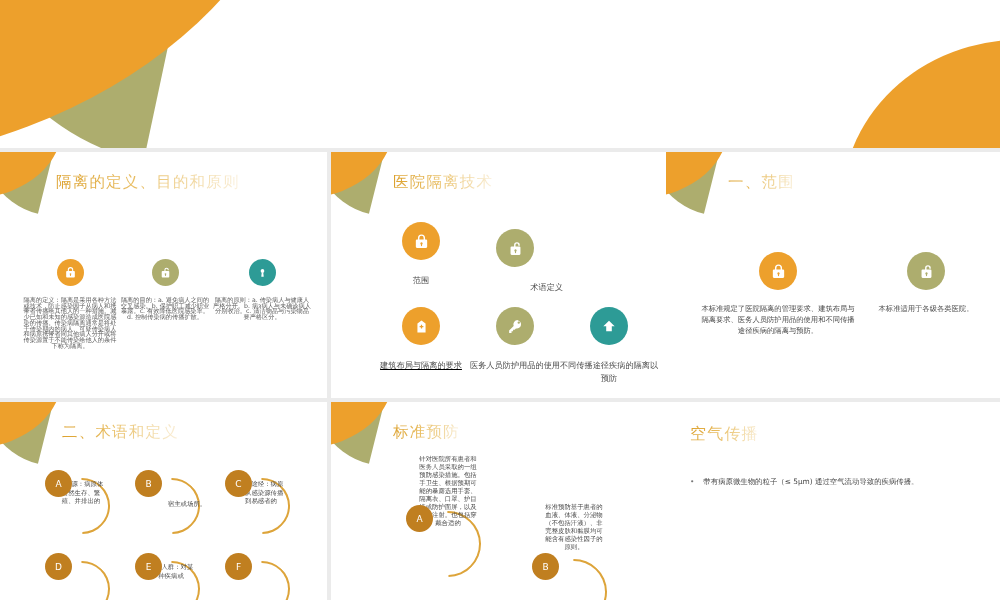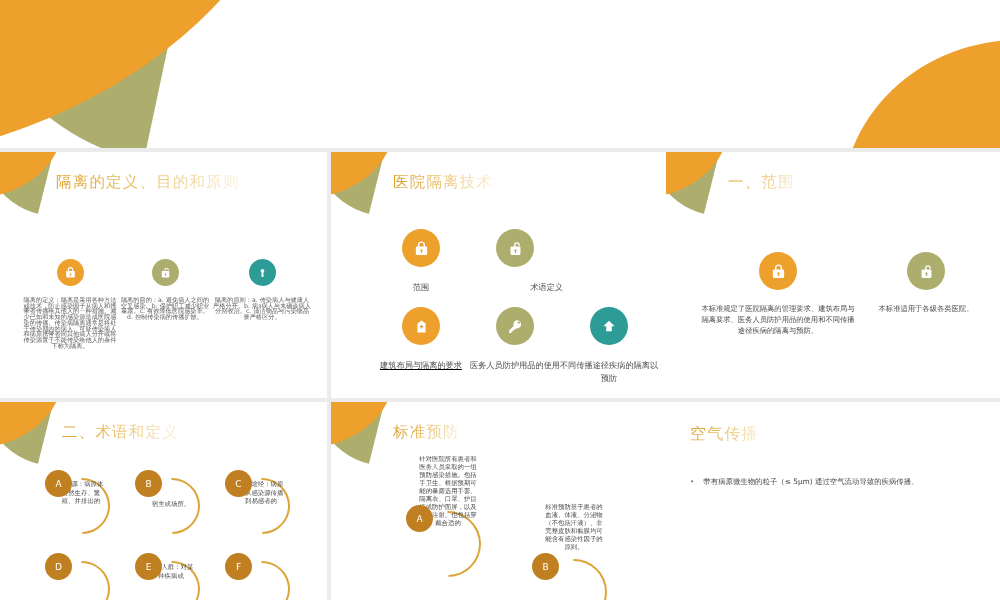--- a/index.html
+++ b/index.html
@@ -244,21 +244,21 @@
     </div>
   </div>
 
   <div class="slide r1 c2">
     <div class="leaf">
       <div class="olive"></div>
       <div class="orange"></div>
     </div>
     <div class="slide-title indent">医院隔离技术</div>
 
-    <div class="icol" style="left:42px; top:77px; width:96px;">
+    <div class="icol" style="left:42px; top:70px; width:96px;">
       <div class="circ lg c-orange">
         <svg width="17" height="17" viewBox="0 0 24 24" fill="#fff">
             <path d="M17 9V7a5 5 0 0 0-10 0v2H5.6A1.6 1.6 0 0 0 4 10.6v8.8A1.6 1.6 0 0 0 5.6 21h12.8a1.6 1.6 0 0 0 1.6-1.6v-8.8A1.6 1.6 0 0 0 18.4 9H17zM9 7a3 3 0 0 1 6 0v2H9V7zm3 6.2a1.6 1.6 0 0 1 .8 3v1.6a.8.8 0 0 1-1.6 0v-1.6a1.6 1.6 0 0 1 .8-3z"></path>
           </svg>
       </div>
       <div class="icap lg">范围</div>
     </div>
     <div class="icol" style="left:136px; top:77px; width:96px;text-align:right;">
       <div class="circ lg c-olive">
         <svg width="17" height="17" viewBox="0 0 24 24" fill="#fff">
@@ -328,21 +328,21 @@
     <div class="slide-title indent">二、术语和定义</div>
 
     <div class="ring" style="left:42px; top:70px;">
       <div class="arc"></div>
       <div class="badge">A</div>
       <div class="rtext">感染源：病原体自然生存、繁殖、并排出的</div>
     </div>
     <div class="ring" style="left:132px; top:70px;">
       <div class="arc"></div>
       <div class="badge">B</div>
-      <div class="rtext" style="top:28px;">宿主或场所。</div>
+      <div class="rtext" style="top:28px;margin-left:16px;">宿主或场所。</div>
     </div>
     <div class="ring" style="left:222px; top:70px;">
       <div class="arc"></div>
       <div class="badge">C</div>
       <div class="rtext">传播途经：病原体从感染源传播到易感者的</div>
     </div>
 
     <div class="ring" style="left:42px; top:153px;">
       <div class="arc"></div>
       <div class="badge">D</div>

